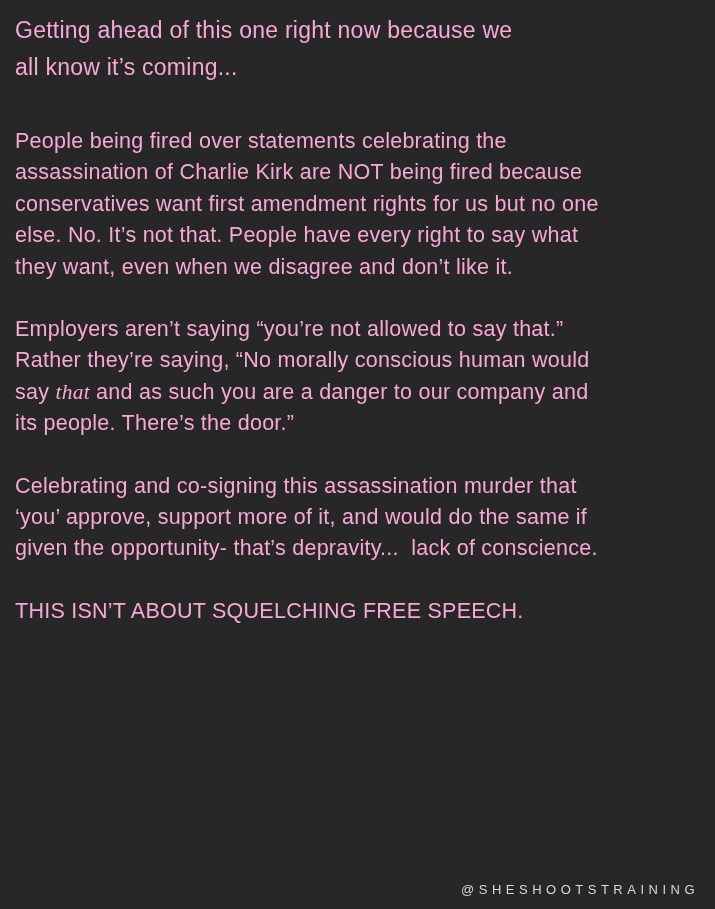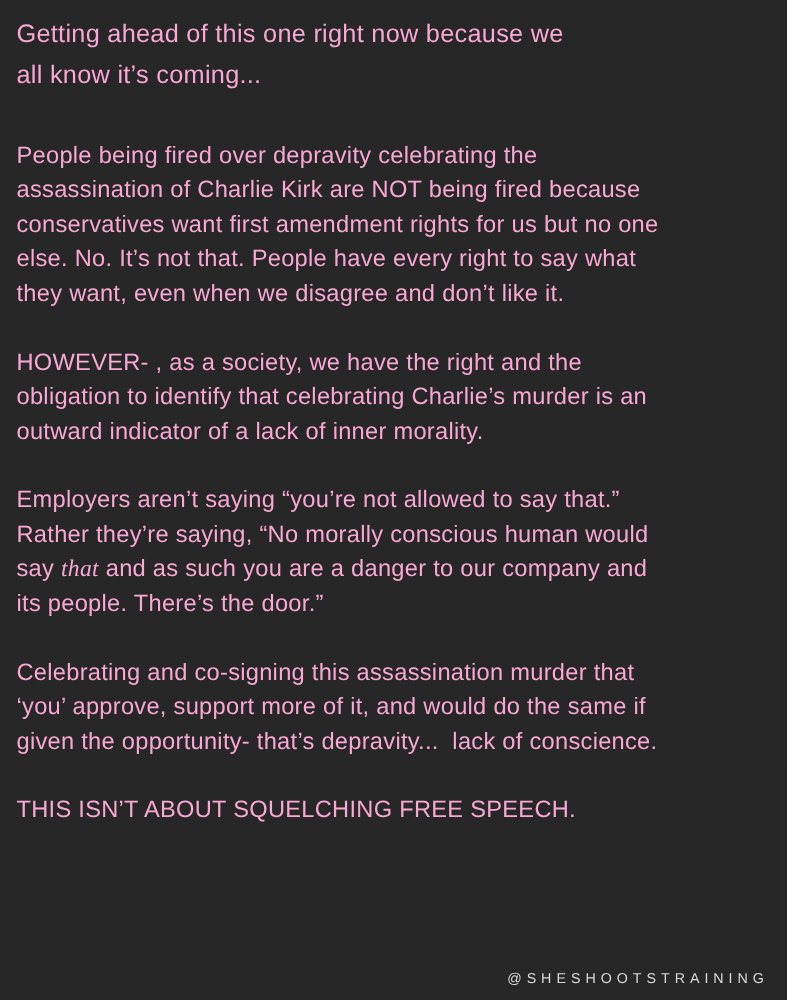--- a/index.html
+++ b/index.html
@@ -52,29 +52,26 @@
   }
 </style>
 </head>
 <body>
 
 <div class="post">
 
   <p class="para intro">Getting ahead of this one right now because we
 all know it’s coming...</p>
 
-  <p class="para">People being fired over depravity celebrating the
+  <p class="para">People being fired over statements celebrating the
 assassination of Charlie Kirk are NOT being fired because
 conservatives want first amendment rights for us but no one
 else. No. It’s not that. People have every right to say what
 they want, even when we disagree and don’t like it.</p>
 
-  <p class="para">HOWEVER- , as a society, we have the right and the
-obligation to identify that celebrating Charlie’s murder is an
-outward indicator of a lack of inner morality.</p>
 
   <p class="para"><span>Employers aren’t saying “you’re not allowed to say that.”
 Rather they’re saying, “No morally conscious human would
 say </span><span class="italic-word">that</span><span> and as such you are a danger to our company and
 its people. There’s the door.”</span></p>
 
   <p class="para">Celebrating and co-signing this assassination murder that
 ‘you’ approve, support more of it, and would do the same if
 given the opportunity- that’s depravity...  lack of conscience.</p>
 

